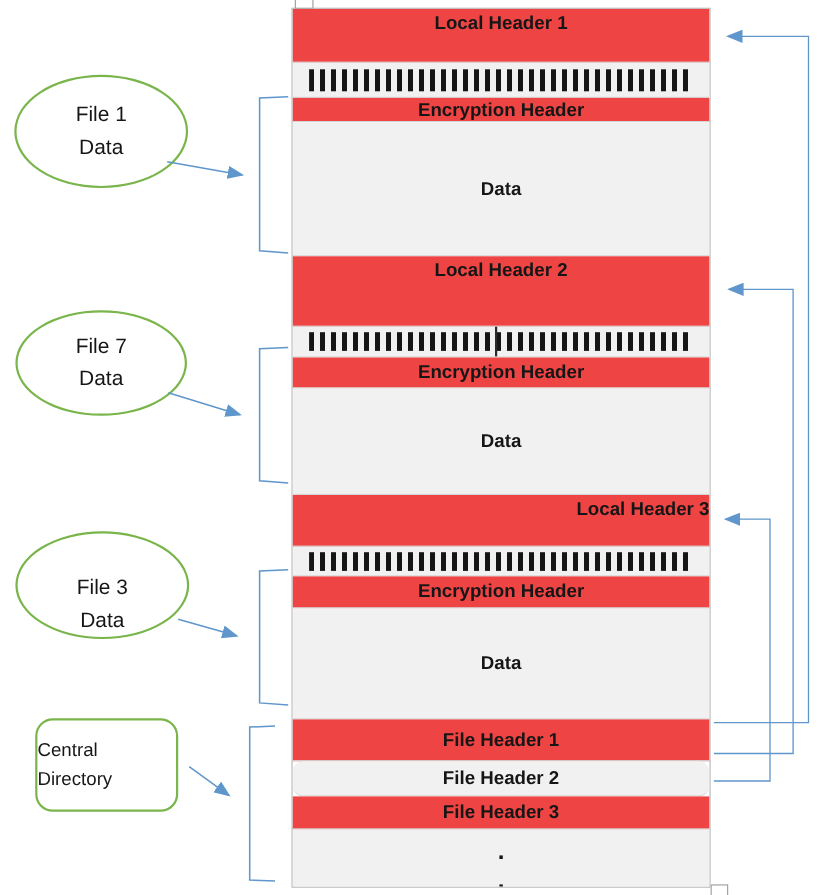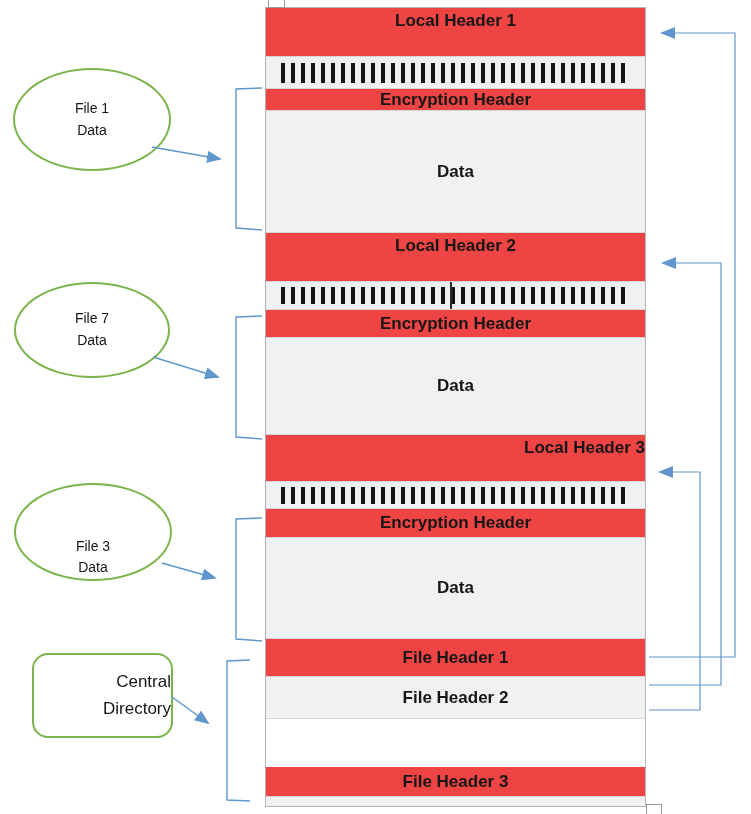--- a/index.html
+++ b/index.html
@@ -25,29 +25,29 @@
     background:repeating-linear-gradient(90deg,#151515 0px,#151515 4px,transparent 4px,transparent 10px);
   }
   .bars.short{height:17px;}
   .cursor-bar{position:absolute;left:184px;top:0;width:2px;height:27px;background:#2a2a2a;}
   .dotcol{display:flex;flex-direction:column;align-items:center;padding-top:7px;}
   .dotcol span{line-height:26px;font-size:22px;font-weight:bold;}
   
   .ellipse{
     position:absolute;box-sizing:border-box;border:2.5px solid #79b54a;border-radius:50%;
     background:#ffffff;display:flex;flex-direction:column;align-items:center;justify-content:center;
-    font-size:14px;line-height:1.55;
+    font-size:19px;line-height:1.55;
   }
   #ellipse-file1{left:13px;top:68px;width:158px;height:103px;}
   #ellipse-file2{left:14px;top:282px;width:156px;height:96px;}
   #ellipse-file3{left:14px;top:483px;width:158px;height:98px;justify-content:flex-end;}
   #central-directory{
-    position:absolute;left:32px;top:653px;width:141px;height:85px;box-sizing:border-box;
+    position:absolute;left:32px;top:653px;width:130px;height:85px;box-sizing:border-box;
     border:2.5px solid #79b54a;border-radius:16px;background:#ffffff;
-    display:flex;flex-direction:column;align-items:flex-end;justify-content:center;
+    display:flex;flex-direction:column;align-items:flex-start;justify-content:center;
     font-size:17px;line-height:1.55;
   }
   
   .handle{position:absolute;box-sizing:border-box;border:1px solid #9a9a9a;background:#ffffff;}
   #handle-top{left:268px;top:-2px;width:17px;height:10px;}
   #handle-bottom{left:646px;top:804px;width:16px;height:12px;}
   
   #overlay{position:absolute;left:0;top:0;pointer-events:none;}
 </style>
 </head>
@@ -62,21 +62,21 @@
     <div class="row gray hatchrow" style="height:32px;">
       <div class="bars"></div>
     </div>
     <div class="row center" style="height:22px;">
       <span>Encryption Header</span>
     </div>
     <div class="row gray center" style="height:122px;">
       <span>Data</span>
     </div>
 
-    <div class="row toptext" style="height:49px;">
+    <div class="row toptext" style="height:64px;">
       <span>Local Header 2</span>
     </div>
     <div class="row gray hatchrow" style="height:28px;">
       <div class="bars short"></div>
       <span class="cursor-bar"></span>
     </div>
     <div class="row center" style="height:28px;">
       <span>Encryption Header</span>
     </div>
     <div class="row gray center" style="height:97px;">
@@ -92,24 +92,24 @@
     <div class="row center" style="height:29px;">
       <span>Encryption Header</span>
     </div>
     <div class="row gray center" style="height:101px;">
       <span>Data</span>
     </div>
 
     <div class="row center" style="height:38px;">
       <span>File Header 1</span>
     </div>
-    <div class="row gray center" style="height:42px;">
+    <div class="row gray center" style="height:32px;border-radius:10px;">
       <span>File Header 2</span>
     </div>
-    <div class="row center" style="height:30px;margin-top:48px;">
+    <div class="row center" style="height:30px;">
       <span>File Header 3</span>
     </div>
     <div class="row gray dotcol" style="height:82px;border-bottom:none;">
       <span>.</span>
       <span>.</span>
       <span>.</span>
     </div>
   </div>
 
   <div class="ellipse" id="ellipse-file1">

